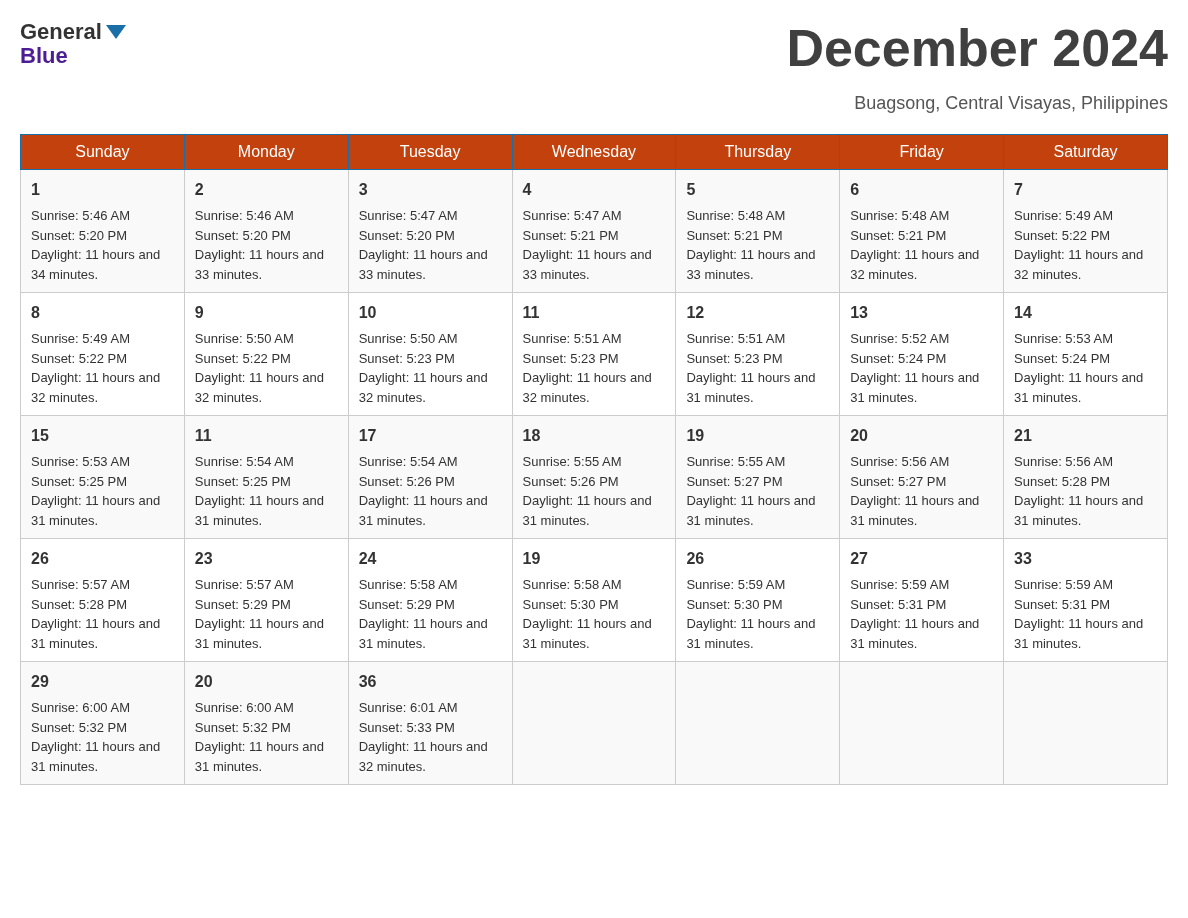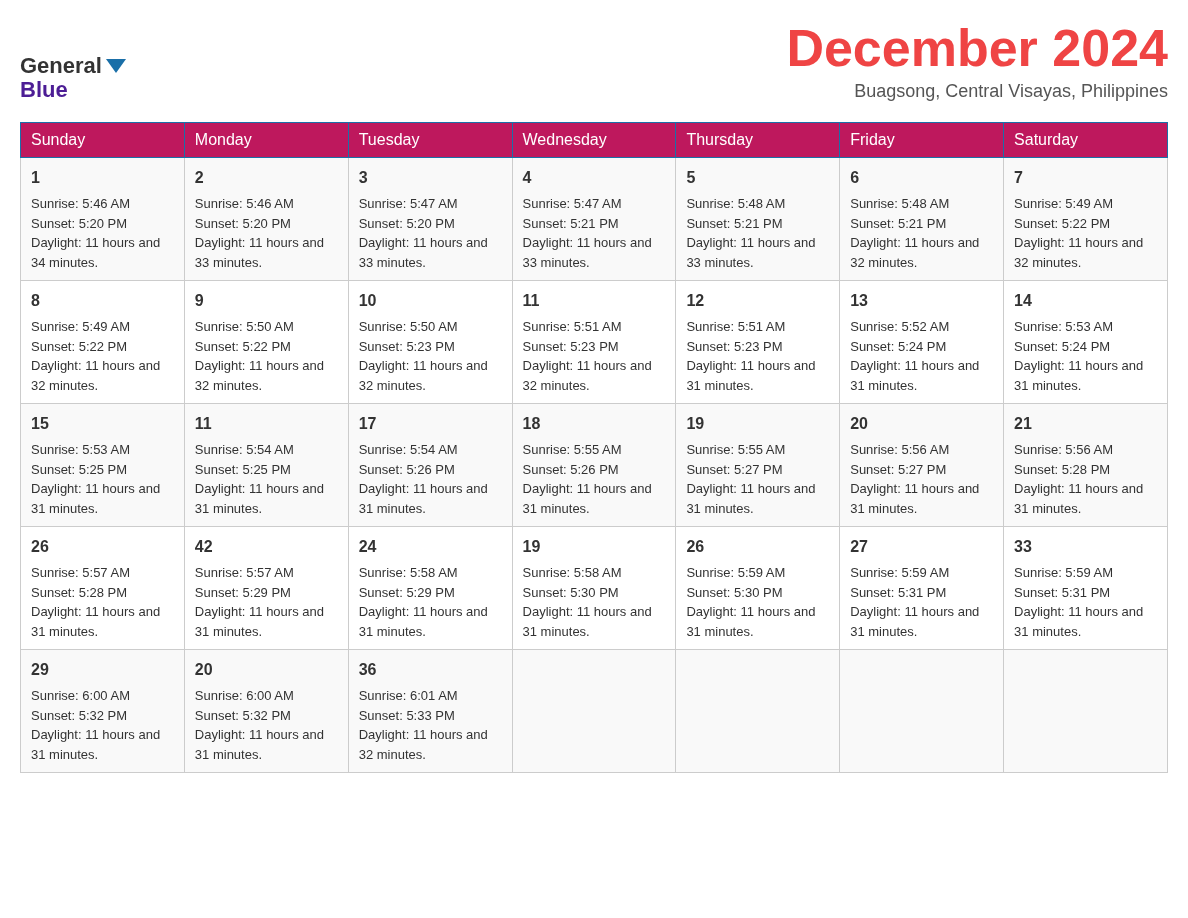--- a/index.html
+++ b/index.html
@@ -6,21 +6,21 @@
     body {
       font-family: Arial, sans-serif;
       background: #fff;
       padding: 20px;
       width: 1188px;
       min-height: 918px;
     }
     .header {
       display: flex;
       justify-content: space-between;
-      align-items: flex-end;
+      align-items: flex-start;
       margin-bottom: 20px;
     }
     .logo {
       display: flex;
       flex-direction: column;
       font-size: 22px;
       font-weight: bold;
       line-height: 1.1;
     }
     .logo-general { color: #333; }
@@ -34,40 +34,40 @@
       border-top: 14px solid #1a6fa8;
       margin-left: 2px;
       vertical-align: middle;
     }
     .title-block {
       text-align: right;
     }
     .month-title {
       font-size: 52px;
       font-weight: bold;
-      color: #ef4444;
+      color: #404040;
       line-height: 1.1;
     }
     .location {
       font-size: 18px;
       color: #555;
-      margin-top: 4px;
+      margin-top: 16px;
     }
     .calendar {
       width: 100%;
       border-collapse: collapse;
       border: 1px solid #aaa;
     }
     .calendar th {
-      background-color: #be185d;
+      background-color: #c2410c;
       color: #fff;
       padding: 8px 10px;
       font-size: 16px;
       font-weight: normal;
-      text-align: left;
+      text-align: center;
       border: 1px solid #1a6fa8;
     }
     .calendar td {
       vertical-align: top;
       padding: 8px 10px;
       border: 1px solid #ccc;
       font-size: 13px;
       color: #333;
       width: calc(100% / 7);
       min-height: 110px;
@@ -149,21 +149,21 @@
         <td><span class="day-num">15</span><span>Sunrise: 5:53 AM</span><br><span>Sunset: 5:25 PM</span><br><span>Daylight: 11 hours and 31 minutes.</span></td>
         <td><span class="day-num">11</span><span>Sunrise: 5:54 AM</span><br><span>Sunset: 5:25 PM</span><br><span>Daylight: 11 hours and 31 minutes.</span></td>
         <td><span class="day-num">17</span><span>Sunrise: 5:54 AM</span><br><span>Sunset: 5:26 PM</span><br><span>Daylight: 11 hours and 31 minutes.</span></td>
         <td><span class="day-num">18</span><span>Sunrise: 5:55 AM</span><br><span>Sunset: 5:26 PM</span><br><span>Daylight: 11 hours and 31 minutes.</span></td>
         <td><span class="day-num">19</span><span>Sunrise: 5:55 AM</span><br><span>Sunset: 5:27 PM</span><br><span>Daylight: 11 hours and 31 minutes.</span></td>
         <td><span class="day-num">20</span><span>Sunrise: 5:56 AM</span><br><span>Sunset: 5:27 PM</span><br><span>Daylight: 11 hours and 31 minutes.</span></td>
         <td><span class="day-num">21</span><span>Sunrise: 5:56 AM</span><br><span>Sunset: 5:28 PM</span><br><span>Daylight: 11 hours and 31 minutes.</span></td>
       </tr>
       <tr>
         <td><span class="day-num">26</span><span>Sunrise: 5:57 AM</span><br><span>Sunset: 5:28 PM</span><br><span>Daylight: 11 hours and 31 minutes.</span></td>
-        <td><span class="day-num">42</span><span>Sunrise: 5:57 AM</span><br><span>Sunset: 5:29 PM</span><br><span>Daylight: 11 hours and 31 minutes.</span></td>
+        <td><span class="day-num">23</span><span>Sunrise: 5:57 AM</span><br><span>Sunset: 5:29 PM</span><br><span>Daylight: 11 hours and 31 minutes.</span></td>
         <td><span class="day-num">24</span><span>Sunrise: 5:58 AM</span><br><span>Sunset: 5:29 PM</span><br><span>Daylight: 11 hours and 31 minutes.</span></td>
         <td><span class="day-num">19</span><span>Sunrise: 5:58 AM</span><br><span>Sunset: 5:30 PM</span><br><span>Daylight: 11 hours and 31 minutes.</span></td>
         <td><span class="day-num">26</span><span>Sunrise: 5:59 AM</span><br><span>Sunset: 5:30 PM</span><br><span>Daylight: 11 hours and 31 minutes.</span></td>
         <td><span class="day-num">27</span><span>Sunrise: 5:59 AM</span><br><span>Sunset: 5:31 PM</span><br><span>Daylight: 11 hours and 31 minutes.</span></td>
         <td><span class="day-num">33</span><span>Sunrise: 5:59 AM</span><br><span>Sunset: 5:31 PM</span><br><span>Daylight: 11 hours and 31 minutes.</span></td>
       </tr>
       <tr>
         <td><span class="day-num">29</span><span>Sunrise: 6:00 AM</span><br><span>Sunset: 5:32 PM</span><br><span>Daylight: 11 hours and 31 minutes.</span></td>
         <td><span class="day-num">20</span><span>Sunrise: 6:00 AM</span><br><span>Sunset: 5:32 PM</span><br><span>Daylight: 11 hours and 31 minutes.</span></td>
         <td><span class="day-num">36</span><span>Sunrise: 6:01 AM</span><br><span>Sunset: 5:33 PM</span><br><span>Daylight: 11 hours and 32 minutes.</span></td>

